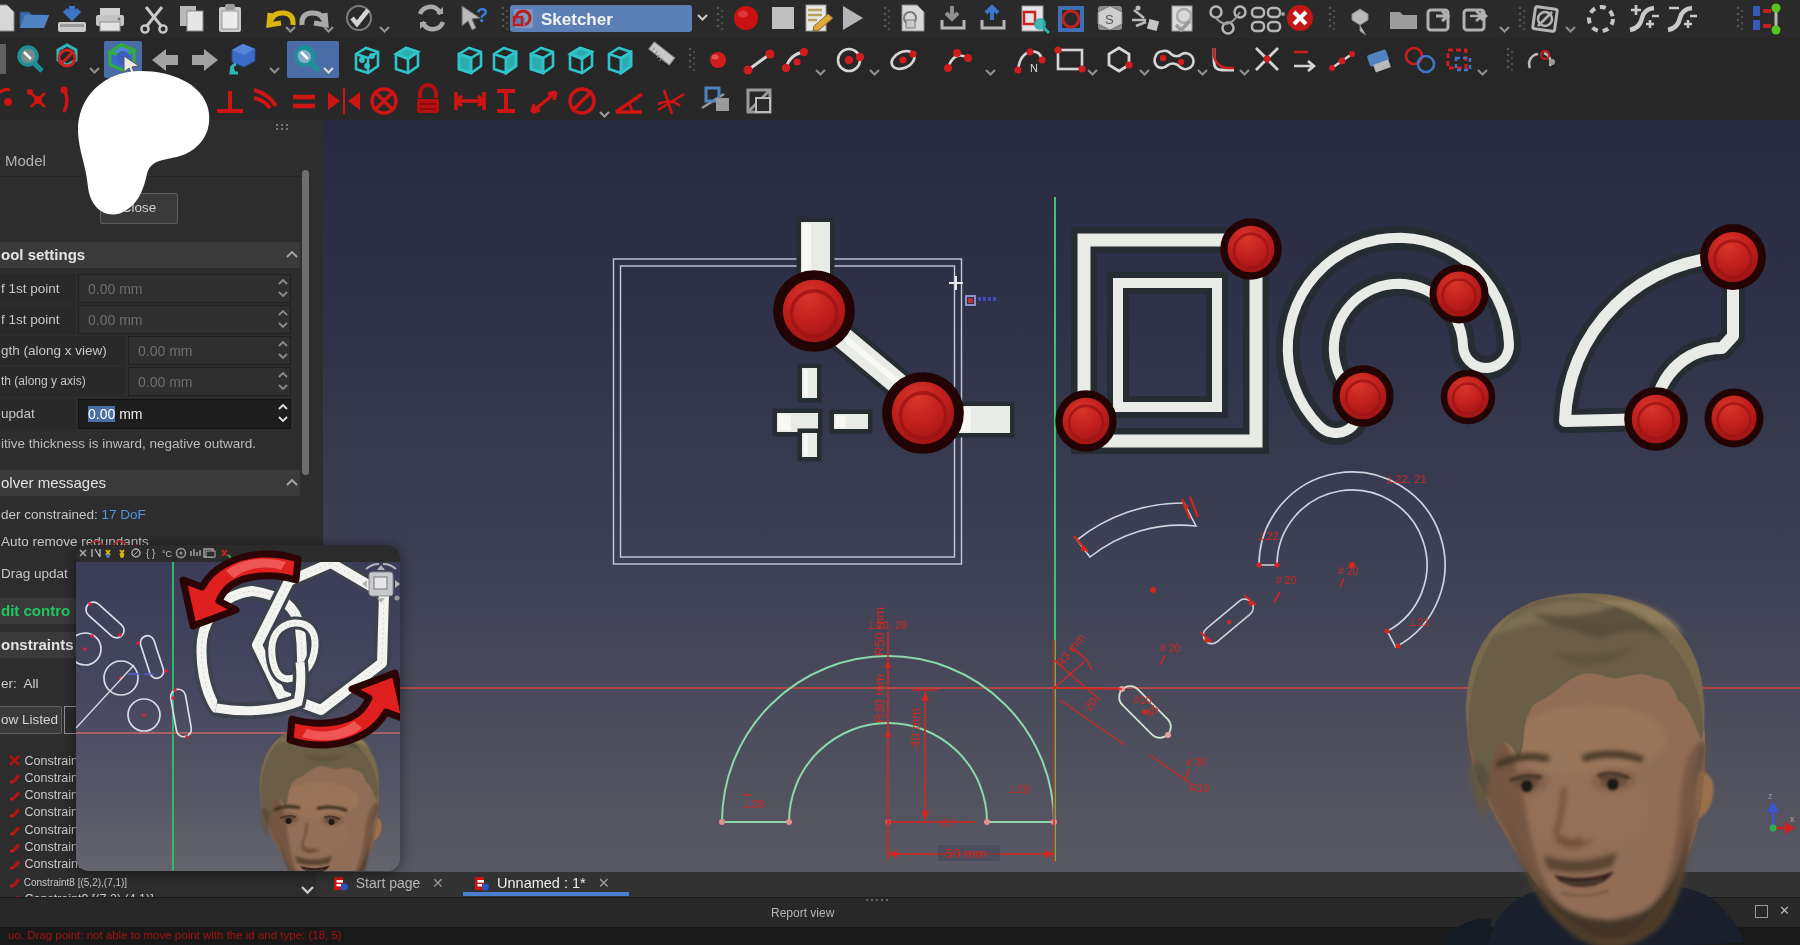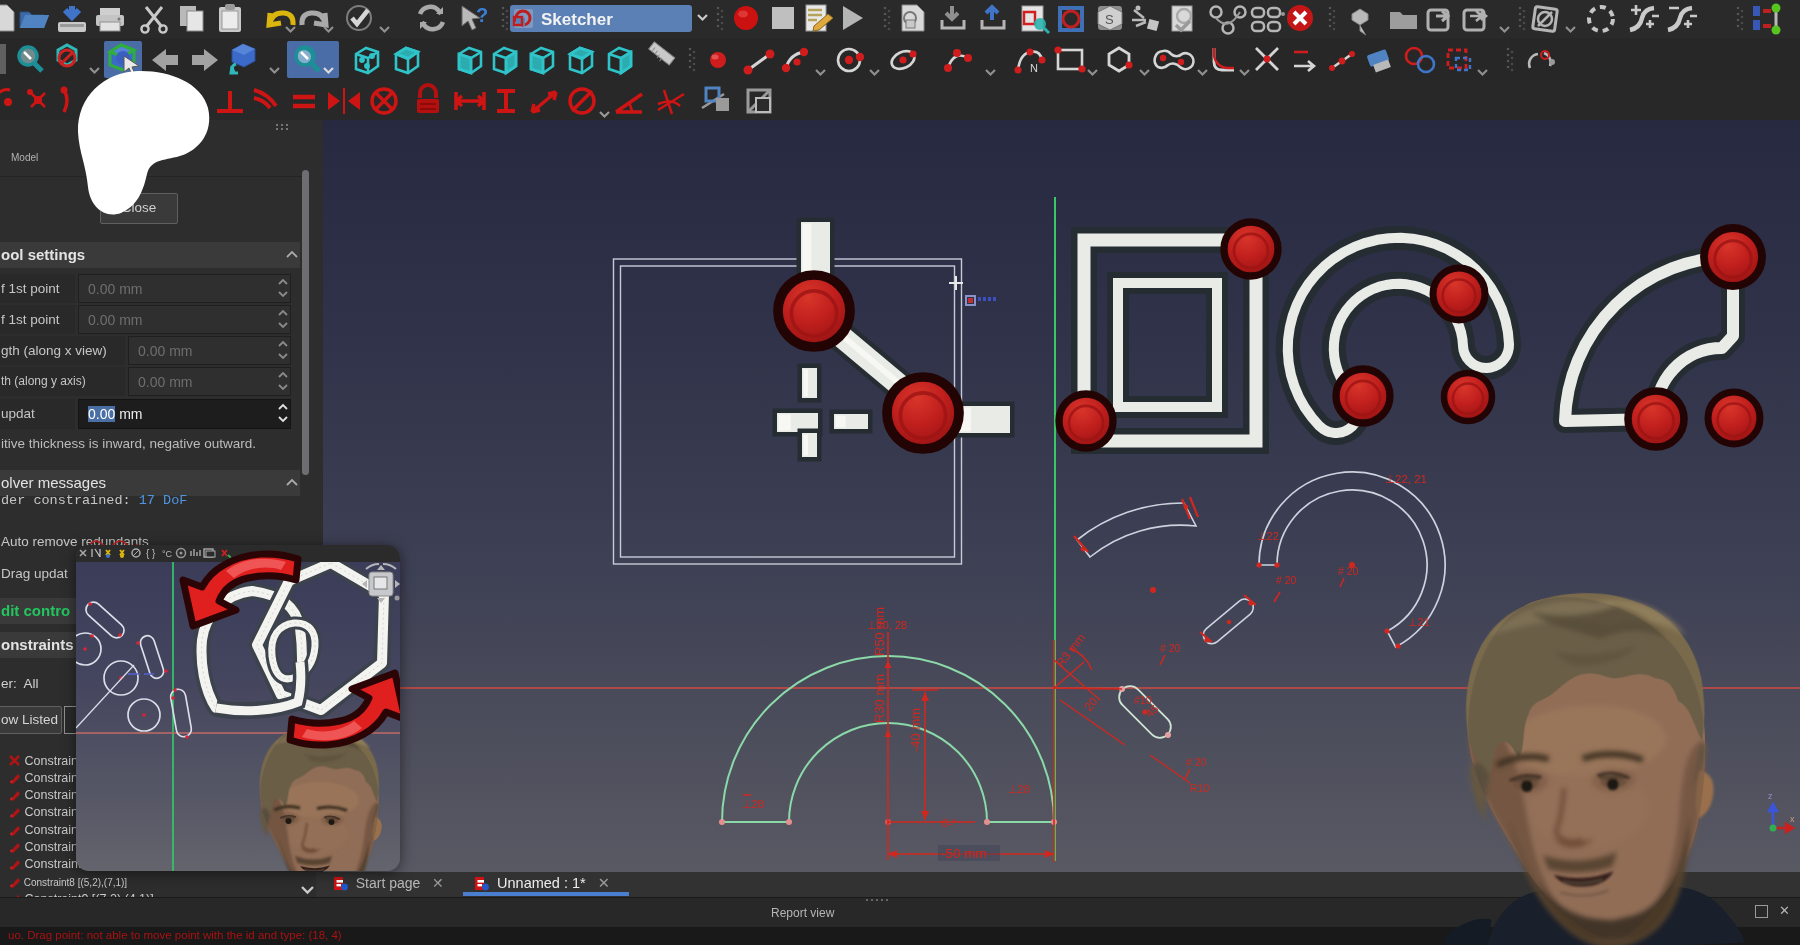--- a/index.html
+++ b/index.html
@@ -334,21 +334,21 @@
         <path d="M702 108 l22 -14" stroke="#9a9a9a" stroke-width="2.5"></path>
         <rect x="706" y="88" width="13" height="13" fill="none" stroke="#4f83c2" stroke-width="3"></rect>
         <rect x="716" y="98" width="13" height="13" fill="#9a9a9a"></rect>
         <rect x="748" y="90" width="22" height="22" fill="none" stroke="#9a9a9a" stroke-width="3"></rect>
         <path d="M748 112 l22 -22" stroke="#9a9a9a" stroke-width="3"></path>
         <rect x="756" y="98" width="14" height="14" fill="#2b2b2b" stroke="#bbb" stroke-width="2"></rect>
       </g>
     </svg>
     <div class="abs" style="left:0;top:120px;width:323px;height:777px;background:#2d2d2d;overflow:hidden">
       <div class="abs" style="left:275px;top:3px;width:14px;height:8px;background:radial-gradient(circle 1px at 2px 2px,#777 1px,transparent 1.4px),radial-gradient(circle 1px at 2px 6px,#777 1px,transparent 1.4px);background-size:5px 8px;"></div>
-      <div class="abs" style="left:11px;top:32px;font-size:10px;color:#b2b2b2;font-weight:normal;white-space:nowrap;">Model</div>
+      <div class="abs" style="left:5px;top:32px;font-size:15px;color:#b2b2b2;font-weight:normal;white-space:nowrap;">Model</div>
       <div class="abs" style="left:0;top:56px;width:310px;height:1px;background:#242424"></div>
       <div class="abs" style="left:100px;top:73px;width:76px;height:29px;background:#3a3a3a;border:1px solid #5f5f5f;border-radius:2px;color:#cfcfcf;font-size:13.5px;text-align:center;line-height:27px">Close</div>
       <div class="abs" style="left:0;top:122px;width:300px;height:26px;background:#3a3a3a;"></div>
       <div class="abs" style="left:1px;top:126px;font-size:15px;color:#e3e3e3;font-weight:bold;white-space:nowrap;">ool settings</div>
       <svg class="abs" style="left:286px;top:130px" width="12" height="9">
         <path d="M1 7 l5 -5 l5 5" stroke="#aaa" stroke-width="1.8" fill="none"></path>
       </svg>
       <div class="abs" style="left:0;top:154px;width:75px;height:29px;background:#292929"></div>
       <div class="abs" style="left:1px;top:161px;font-size:13.5px;color:#c6c6c6;font-weight:normal;white-space:nowrap;">f 1st point</div>
       <div class="abs" style="left:78px;top:154px;width:213px;height:29px;background:#2f2f2f;border:1px solid #1f1f1f;color:#6e6e6e;font-size:14px;line-height:28px;padding-left:9px;box-sizing:border-box">0.00 mm</div>
@@ -383,21 +383,21 @@
       <svg class="abs" style="left:276px;top:279px" width="14" height="30">
         <path d="M3 10 l4 -4 l4 4" stroke="#e0e0e0" stroke-width="1.8" fill="none"></path>
         <path d="M3 18 l4 4 l4 -4" stroke="#e0e0e0" stroke-width="1.8" fill="none"></path>
       </svg>
       <div class="abs" style="left:1px;top:316px;font-size:13.5px;color:#bcbcbc;font-weight:normal;white-space:nowrap;">itive thickness is inward, negative outward.</div>
       <div class="abs" style="left:0;top:350px;width:300px;height:26px;background:#3a3a3a;"></div>
       <div class="abs" style="left:1px;top:354px;font-size:15px;color:#e3e3e3;font-weight:normal;white-space:nowrap;">olver messages</div>
       <svg class="abs" style="left:286px;top:358px" width="12" height="9">
         <path d="M1 7 l5 -5 l5 5" stroke="#aaa" stroke-width="1.8" fill="none"></path>
       </svg>
-      <div class="abs" style="left:1px;top:373px;font-size:13.5px;color:#c6c6c6;font-weight:normal;white-space:nowrap;font-family:Liberation Mono, monospace;">der constrained: <span style="color:#4f95e2">17 DoF</span></div>
+      <div class="abs" style="left:1px;top:387px;font-size:13.5px;color:#c6c6c6;font-weight:normal;white-space:nowrap;">der constrained: <span style="color:#4f95e2">17 DoF</span></div>
       <div class="abs" style="left:1px;top:414px;font-size:13.5px;color:#c6c6c6;font-weight:normal;white-space:nowrap;">Auto remove redundants</div>
       <svg class="abs" style="left:88px;top:416px" width="70" height="12">
         <path d="M2 8 q6 -6 12 0 q6 6 12 0 q6 -6 12 0 q6 6 12 0" stroke="#c22" stroke-width="1.6" fill="none"></path>
       </svg>
       <div class="abs" style="left:1px;top:446px;font-size:13.5px;color:#c6c6c6;font-weight:normal;white-space:nowrap;">Drag updat</div>
       <div class="abs" style="left:0;top:478px;width:300px;height:26px;background:#3a3a3a;"></div>
       <div class="abs" style="left:1px;top:482px;font-size:15px;color:#22c55e;font-weight:bold;white-space:nowrap;">dit contro</div>
       <svg class="abs" style="left:286px;top:486px" width="12" height="9">
         <path d="M1 7 l5 -5 l5 5" stroke="#aaa" stroke-width="1.8" fill="none"></path>
       </svg>
@@ -610,21 +610,21 @@
         <rect x="3.5" y="8" width="4.5" height="2.4" fill="#fff"></rect>
         <circle cx="11.5" cy="11" r="3.4" fill="#2255c9"></circle>
       </svg>&nbsp; Unnamed : 1*&nbsp;&nbsp;&nbsp;<span style="color:#9a9a9a">✕</span></div>
     <div class="abs" style="left:463px;top:892px;width:166px;height:3.5px;background:#4a7fd0"></div>
     <div class="abs" style="left:0;top:897px;width:1800px;height:30px;background:#282828;border-top:1px solid #1a1a1a"></div>
     <div class="abs" style="left:865px;top:898px;width:24px;height:4px;background:radial-gradient(circle 1px at 2px 2px,#666 1px,transparent 1.4px);background-size:5px 4px;"></div>
     <div class="abs" style="left:771px;top:906px;font-size:12px;color:#b5b5b5">Report view</div>
     <div class="abs" style="left:1755px;top:905px;width:11px;height:11px;border:1.5px solid #9a9a9a"></div>
     <div class="abs" style="left:1779px;top:903px;font-size:13px;color:#b5b5b5">✕</div>
     <div class="abs" style="left:0;top:927px;width:1800px;height:18px;background:#191919"></div>
-    <div class="abs" style="left:8px;top:929px;font-size:11.5px;color:#a81212;filter:blur(.4px);white-space:nowrap">uo. Drag point: not able to move point with the id and type: (18, 4)</div>
+    <div class="abs" style="left:8px;top:929px;font-size:11.5px;color:#a81212;filter:blur(.4px);white-space:nowrap">uo. Drag point: not able to move point with the id and type: (18, 5)</div>
     <svg class="abs" style="left:0;top:0" width="260" height="260" viewBox="0 0 260 260">
       <path d="M 138,71 C 168,70 201,82 208,108 C 214,134 197,150 183,155 C 166,161 151,158 147,174 C 143,192 137,206 121,213 C 104,219 90,206 88,187 C 86,165 79,152 78,132 C 77,97 104,72 138,71 Z" fill="#fff"></path>
     </svg>
     <svg width="0" height="0" style="position:absolute">
       <defs>
         <filter id="soft" x="-20%" y="-20%" width="140%" height="140%">
           <feGaussianBlur stdDeviation="2.6"></feGaussianBlur>
         </filter>
         <filter id="soft2" x="-20%" y="-20%" width="140%" height="140%">
           <feGaussianBlur stdDeviation="1.2"></feGaussianBlur>

